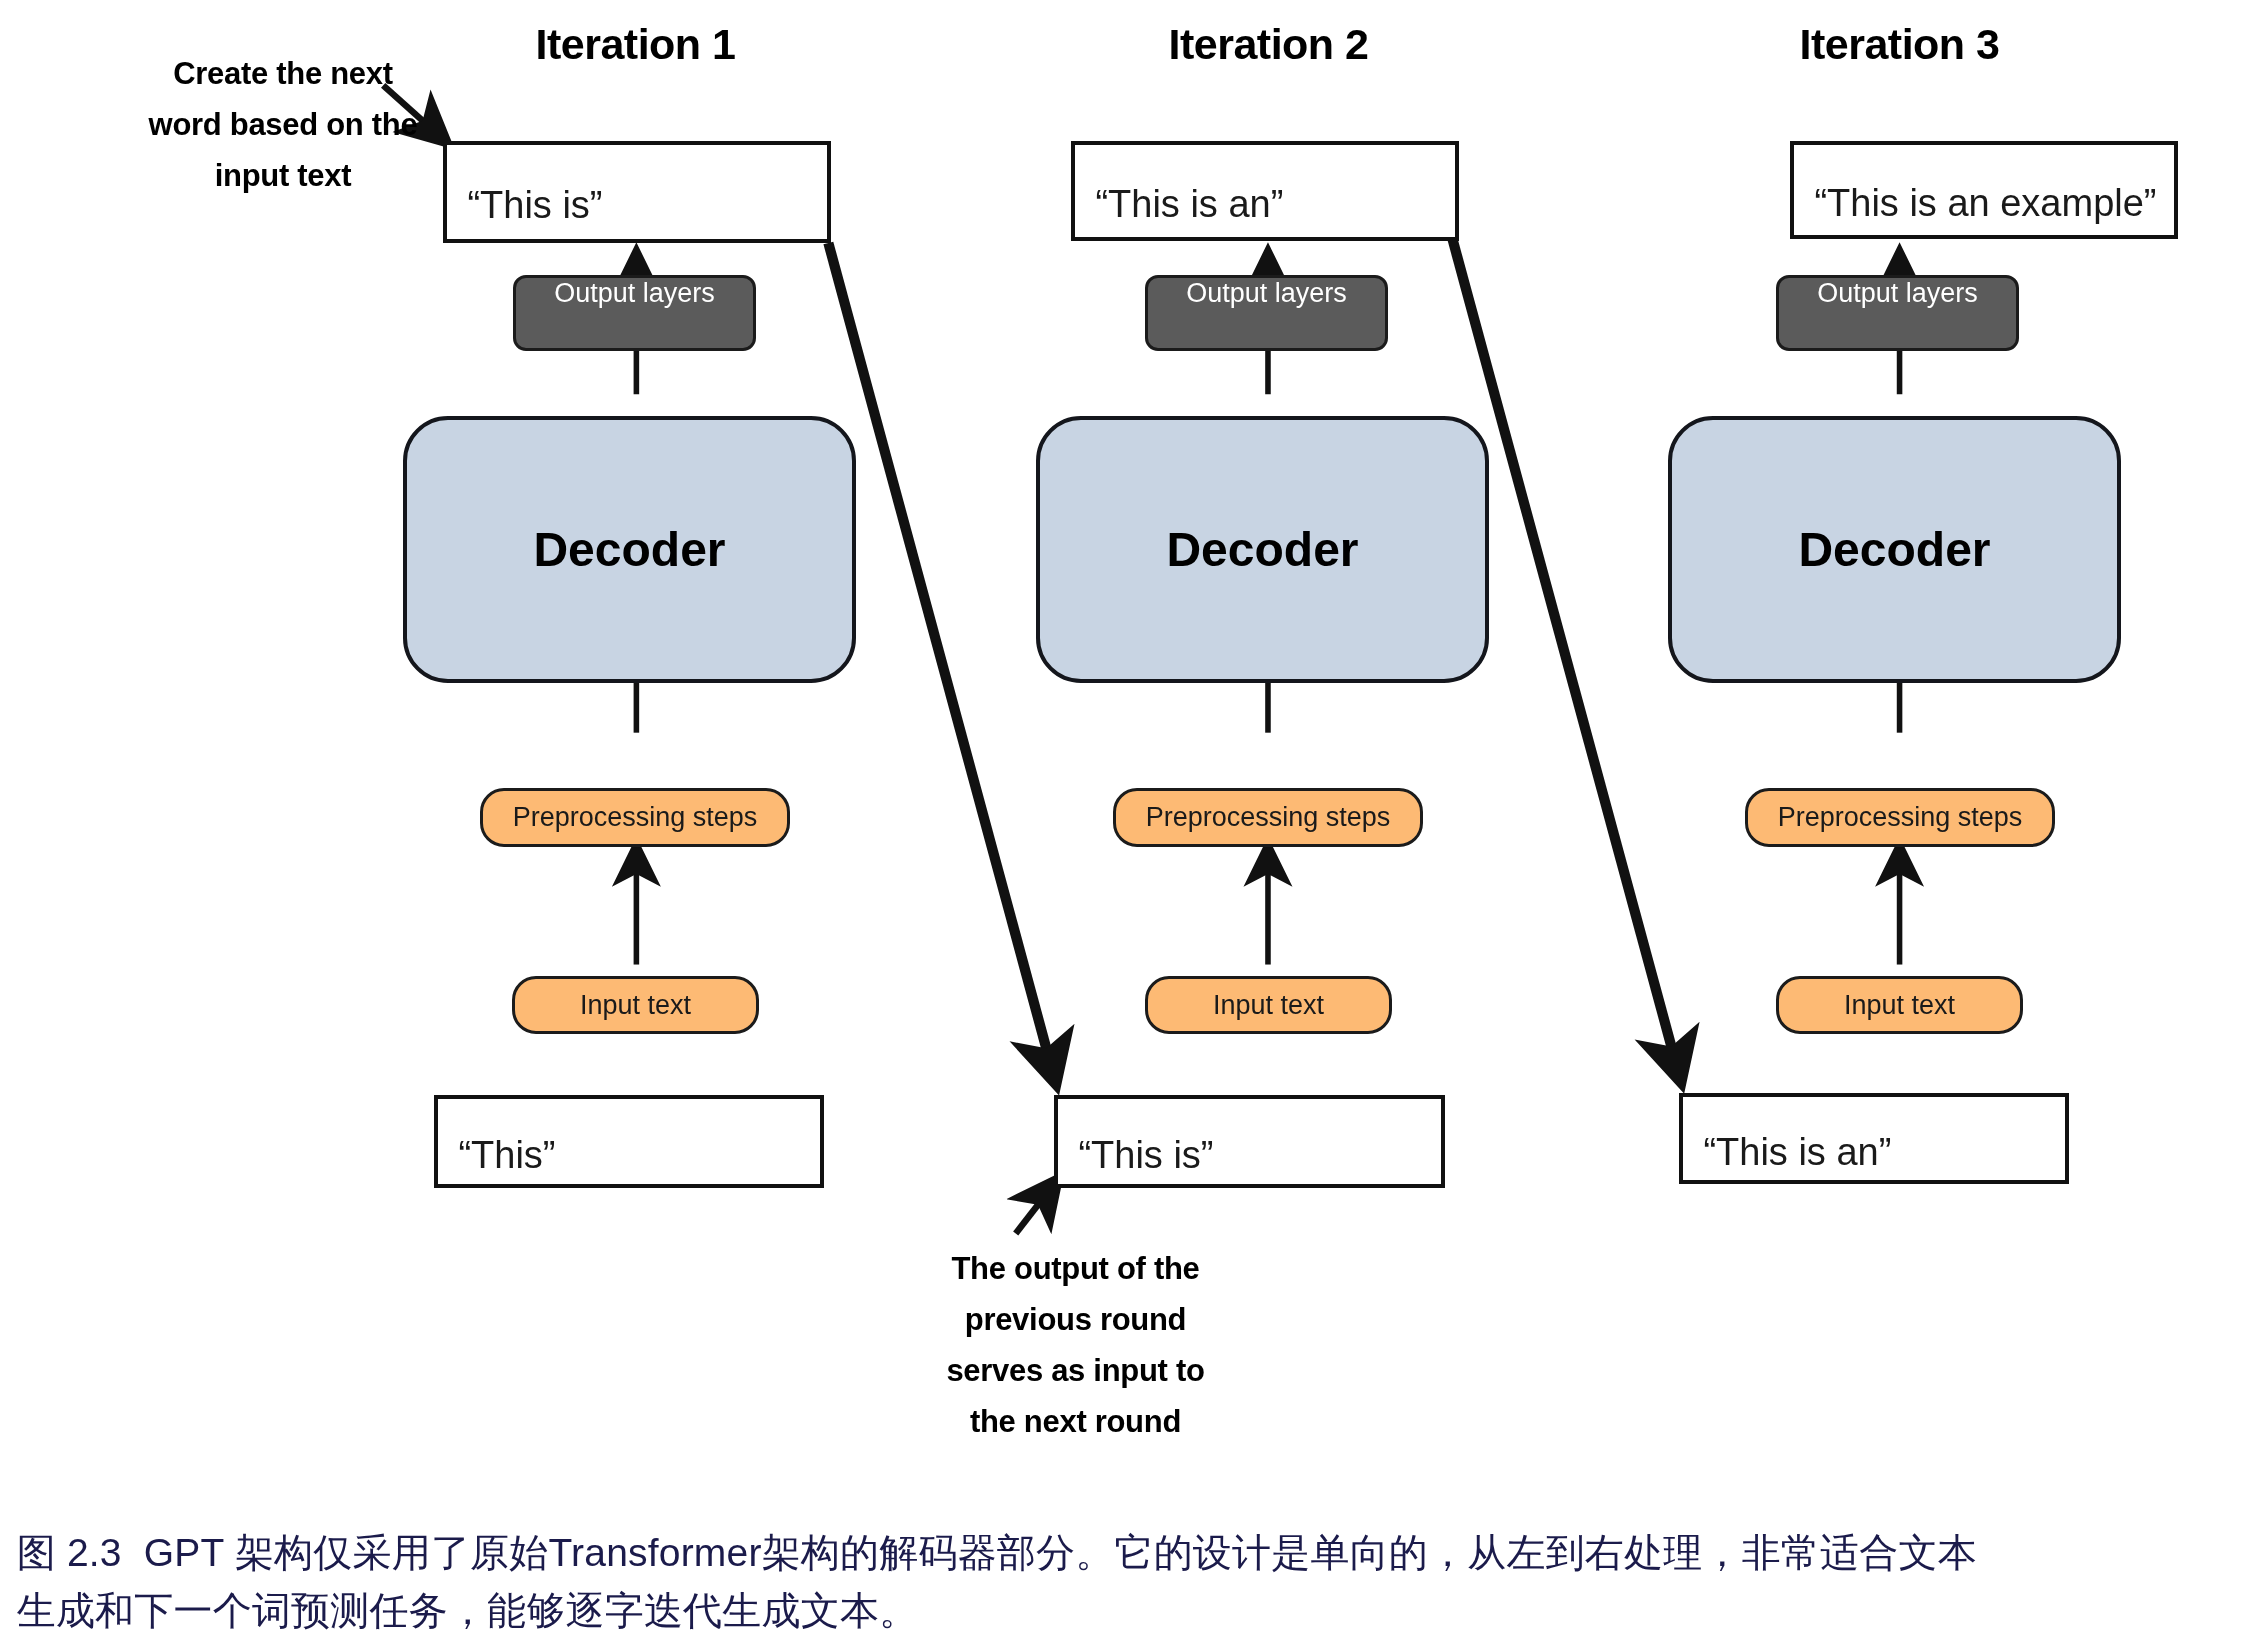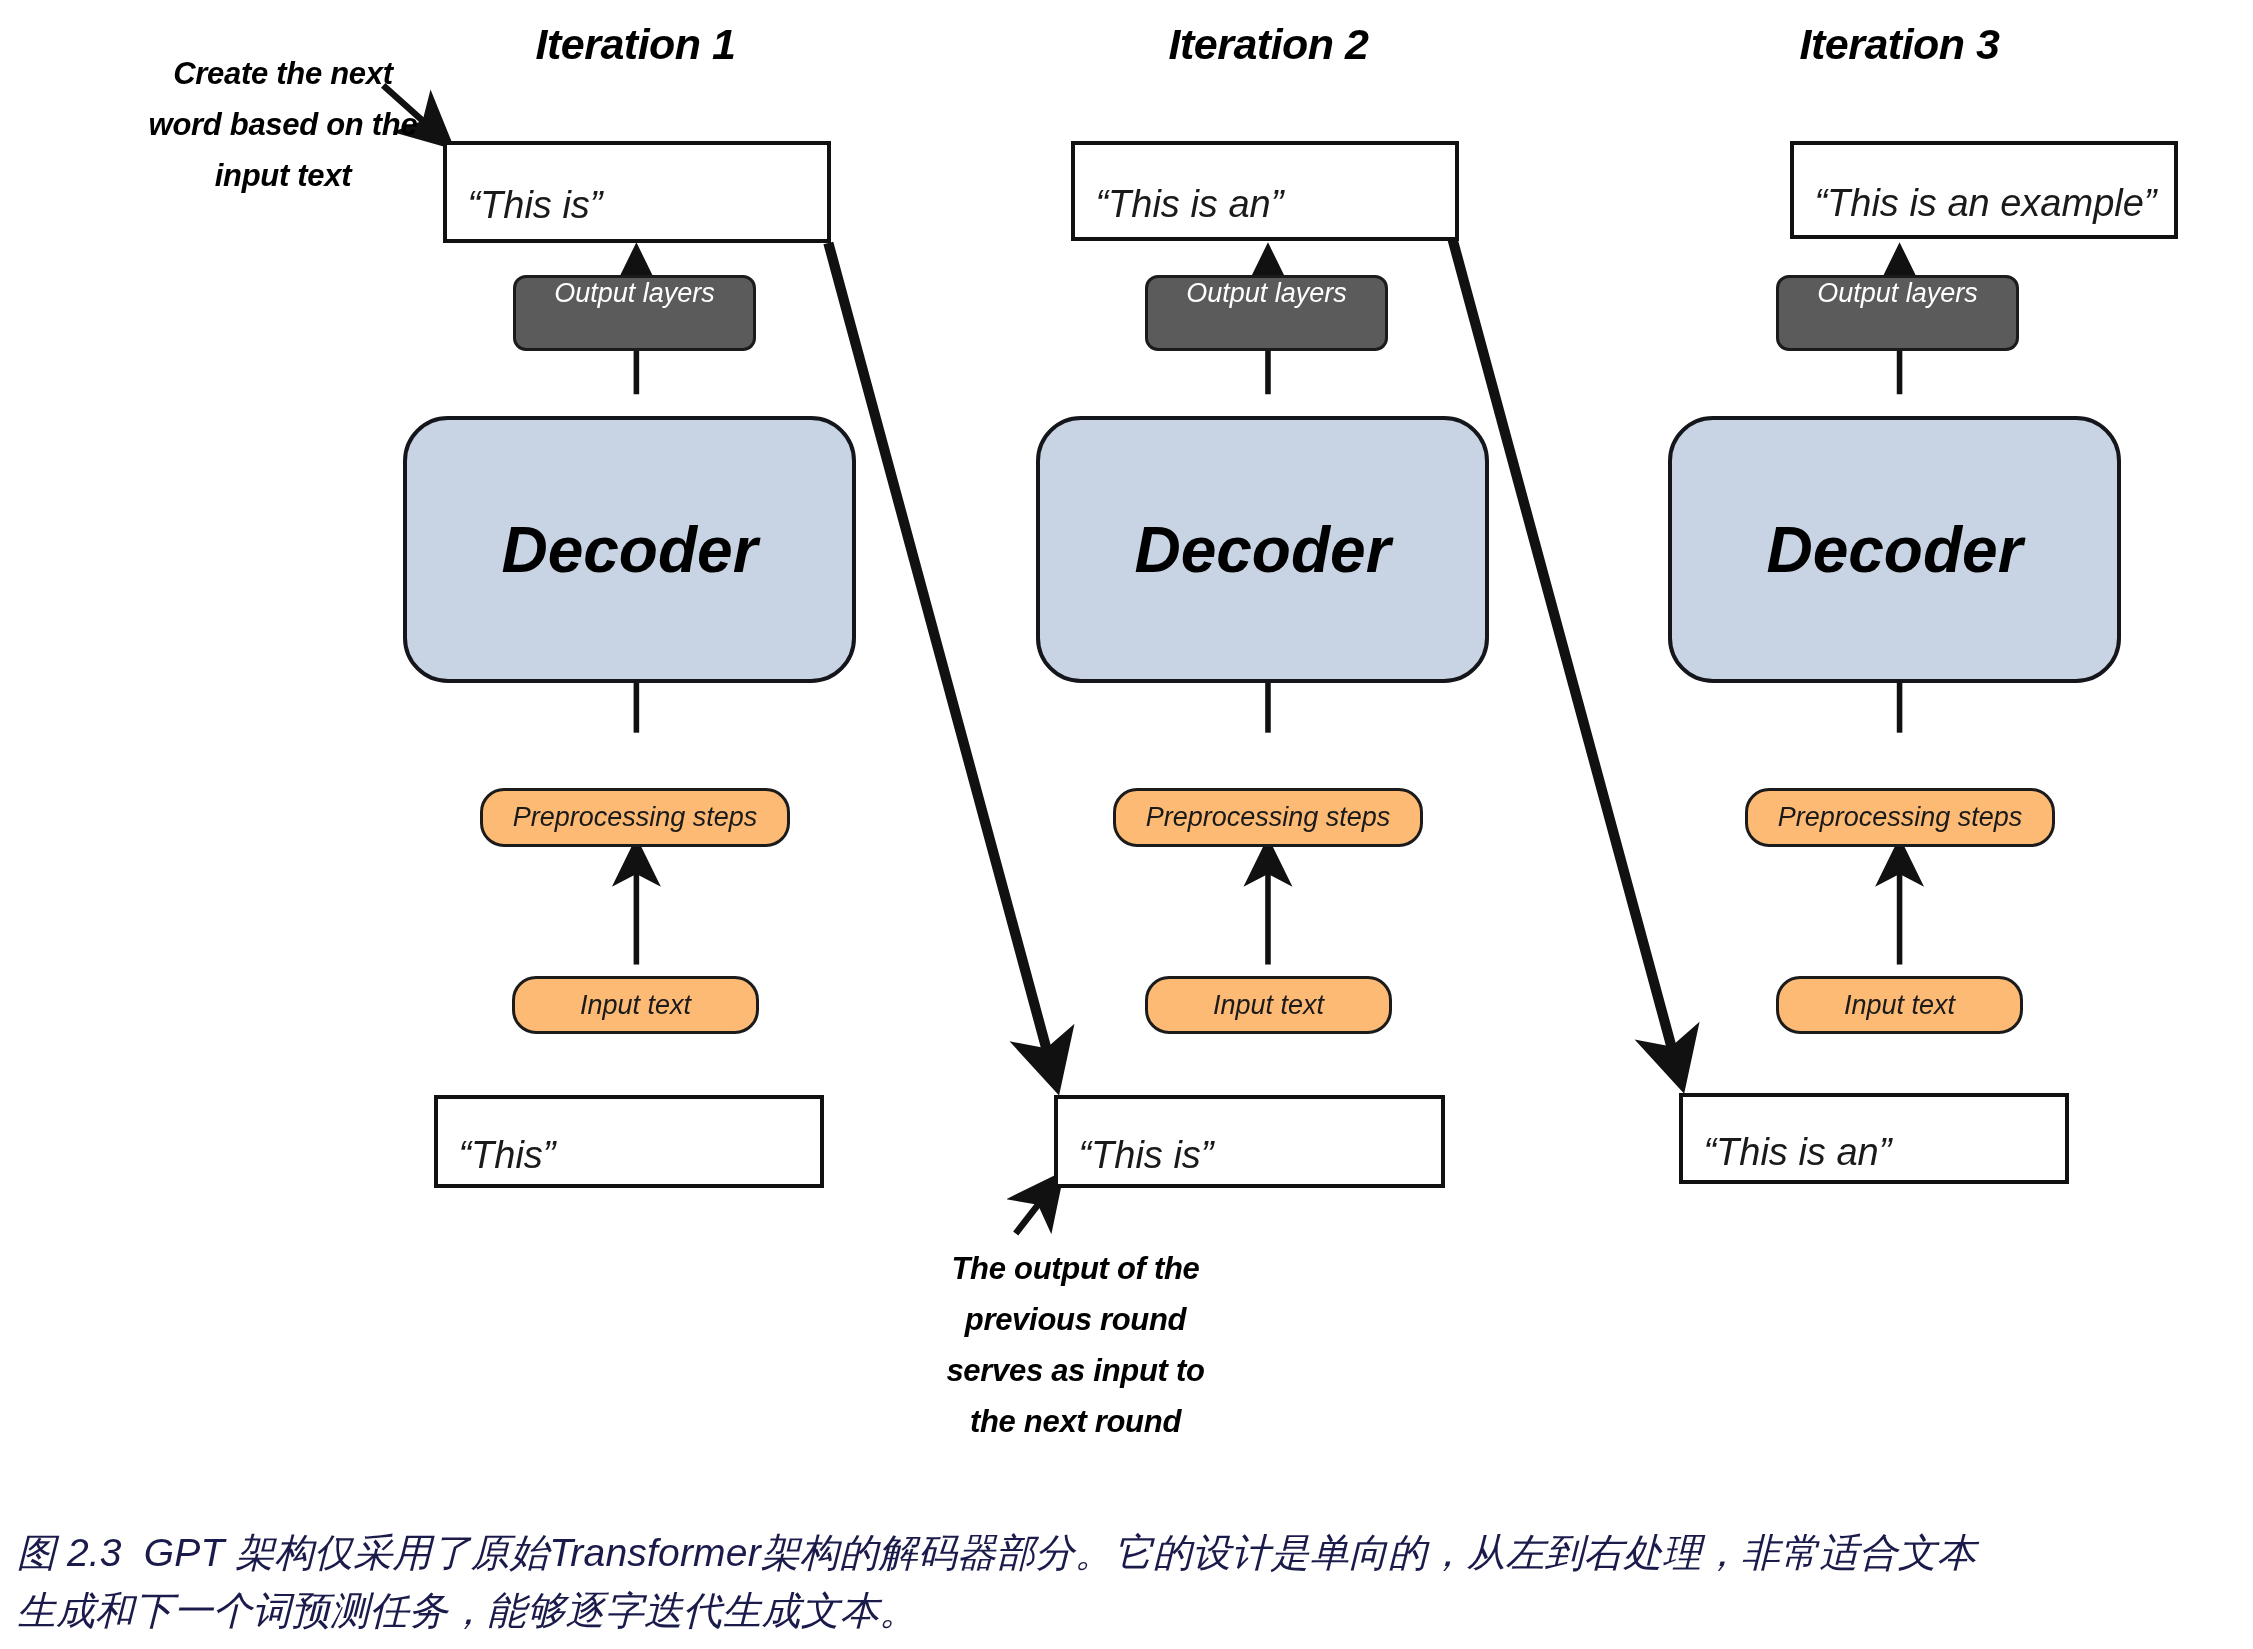--- a/index.html
+++ b/index.html
@@ -13,21 +13,20 @@
     position: relative;
     font-family: "Liberation Sans", sans-serif;
     overflow: hidden;
   }
 
   #canvas {
     position: absolute;
     left: 0; top: 0;
     width: 2254px;
     height: 1649px;
-    font-style: italic;
   }
 
   
   #arrows {
     position: absolute;
     left: 0; top: 0;
     width: 2254px;
     height: 1649px;
     pointer-events: none;
   }
@@ -86,21 +85,21 @@
     border: 4.6px solid #14161c;
     border-radius: 45px;
     box-sizing: border-box;
     display: flex;
     align-items: center;
     justify-content: center;
   }
   .decoder span {
     font-family: "Liberation Sans", sans-serif;
     font-weight: bold;
-    font-size: 64px;
+    font-size: 48px;
     color: #000000;
     white-space: nowrap;
   }
 
   
   .pill {
     position: absolute;
     background: #fdba74;
     border: 3.7px solid #1b1b1b;
     border-radius: 24px;

